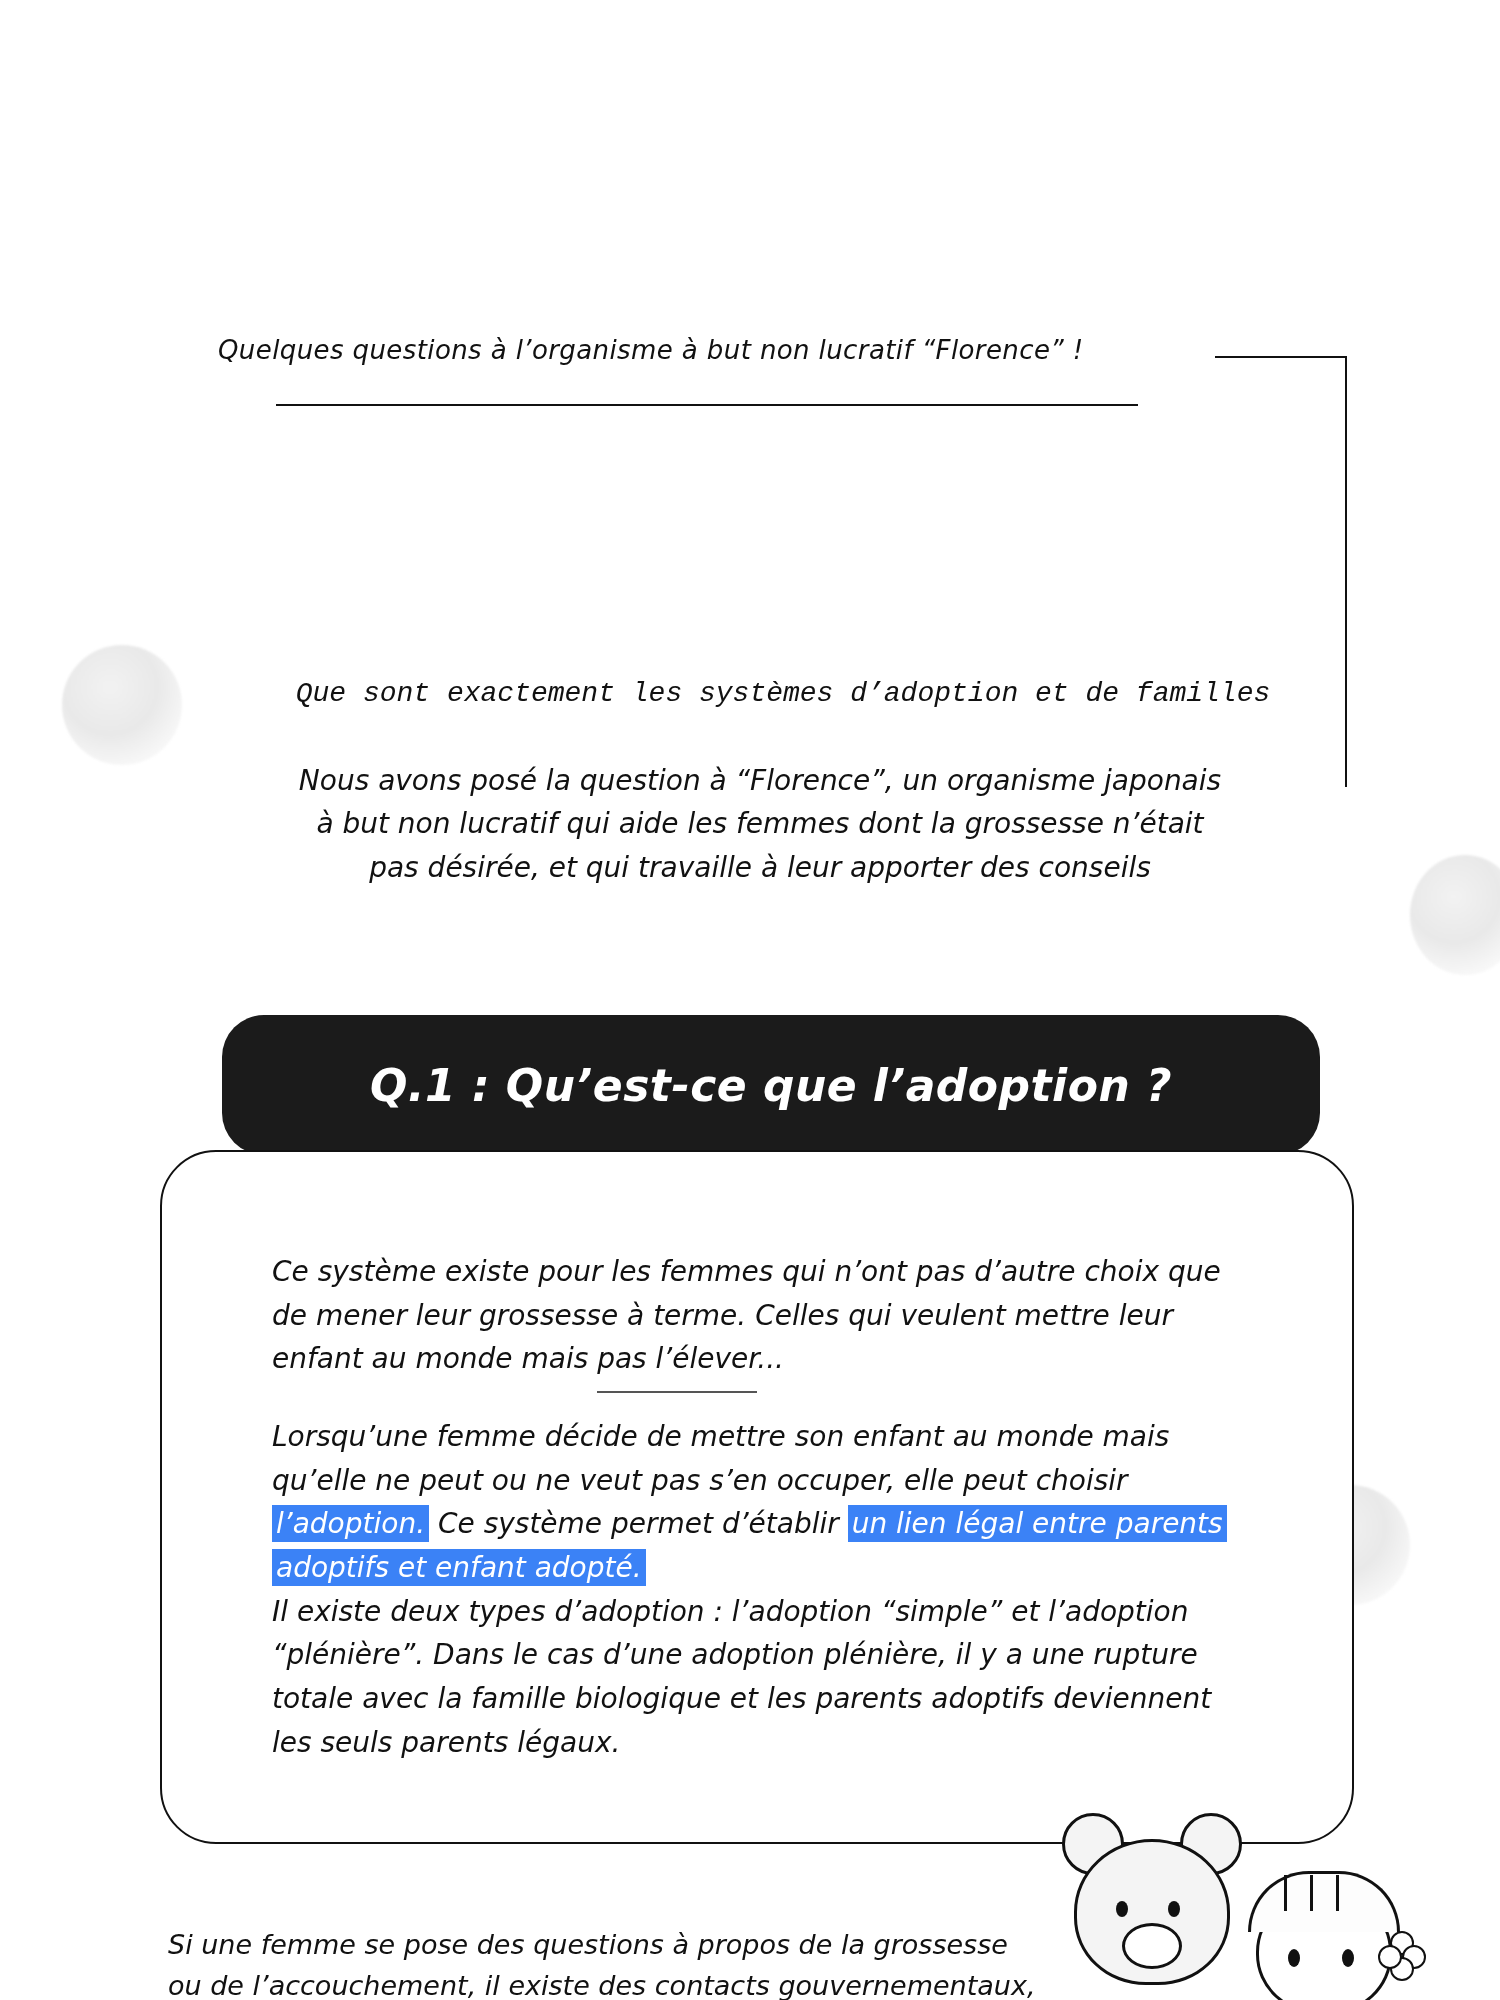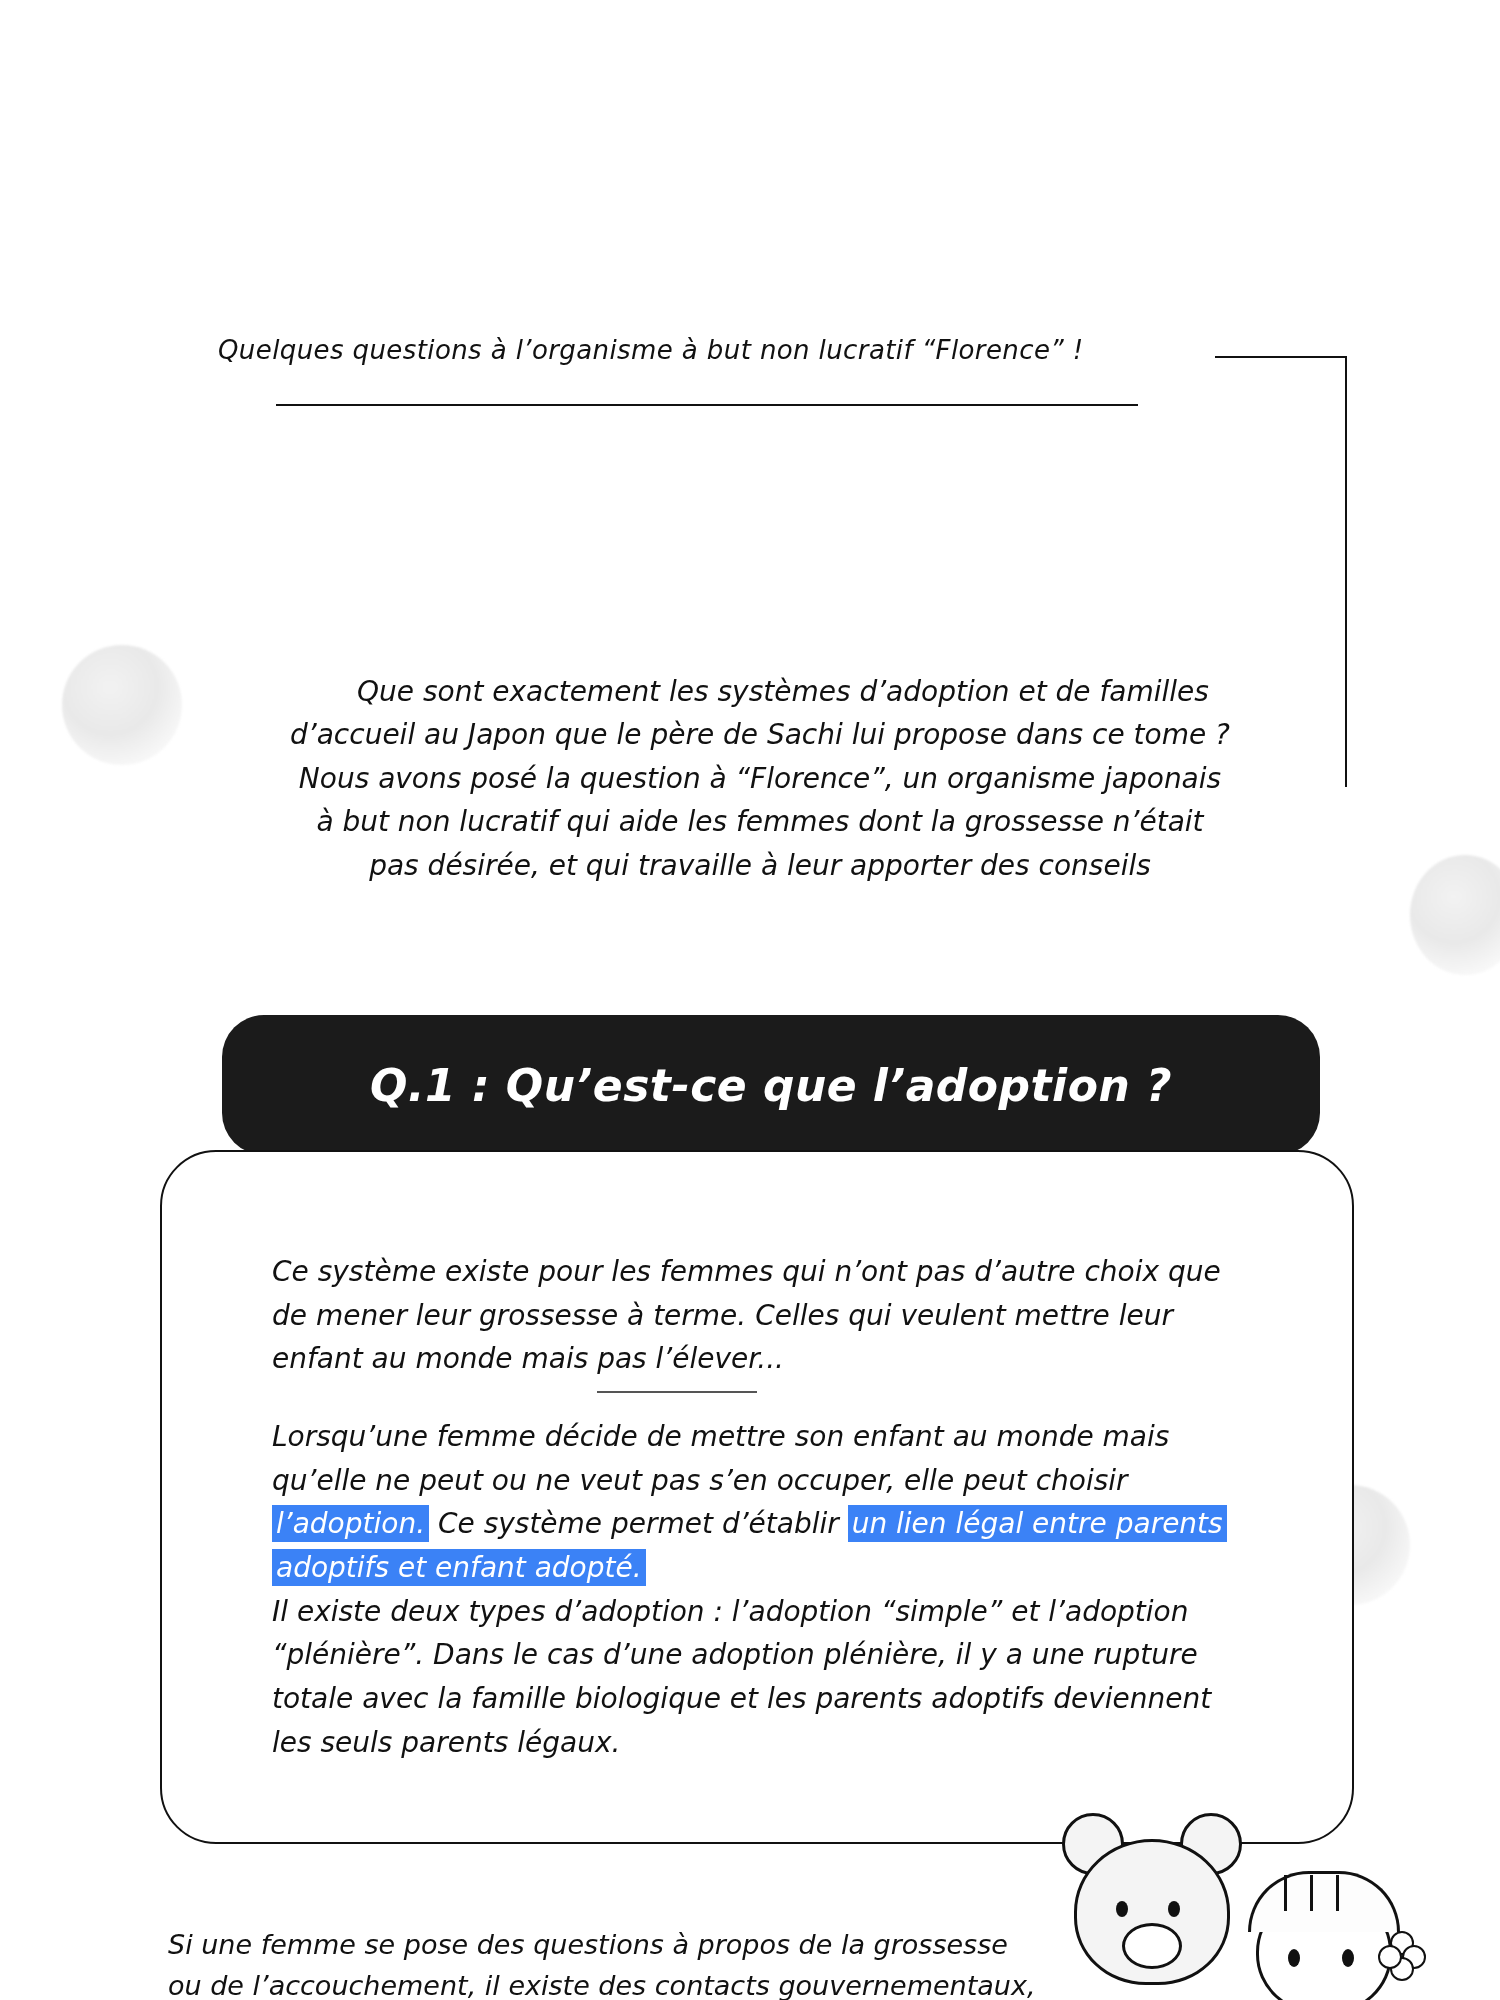--- a/index.html
+++ b/index.html
@@ -91,21 +91,21 @@
     left: 230px;
     top: 665px;
     width: 1060px;
     text-align: center;
     font-family: "DejaVu Sans", sans-serif;
     font-style: italic;
     font-size: 28px;
     line-height: 1.55;
     color: #111;
   }
-  .intro .indent { padding-left: 46px; }
+  .intro .indent { padding-left: 46px; font-family: Liberation Mono, monospace; }
 
   
   .q-bubble {
     position: absolute;
     left: 222px;
     top: 1010px;
     width: 1098px;
     height: 140px;
     background: #1b1b1b;
     border-radius: 42px;
@@ -292,21 +292,21 @@
 
   <div class="top-rule-horiz"></div>
   <div class="top-rule-vert"></div>
 
   <div class="kicker">Quelques questions à l’organisme à but non lucratif “Florence” !</div>
   <div class="kicker-underline"></div>
 
 
   <div class="intro">
     <span class="indent">Que sont exactement les systèmes d’adoption et de familles</span><br>
-    <span>d’accueil au Japon que le père de Sachi lui propose dans ce tome ?</span><br>
+    <br>
     <span>Nous avons posé la question à “Florence”, un organisme japonais</span><br>
     <span>à but non lucratif qui aide les femmes dont la grossesse n’était</span><br>
     <span>pas désirée, et qui travaille à leur apporter des conseils</span><br>
   </div>
 
   <div class="q-bubble">
     <span class="q-text">Q.1 : Qu’est-ce que l’adoption ?</span>
   </div>
   <div class="q-tail"></div>
 

